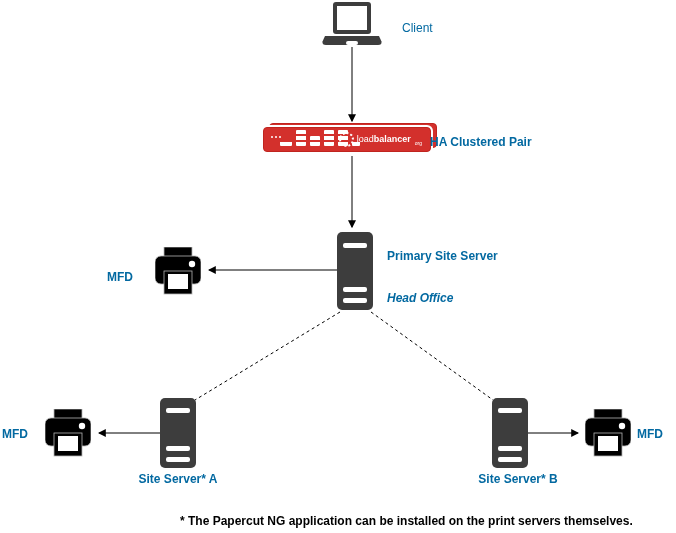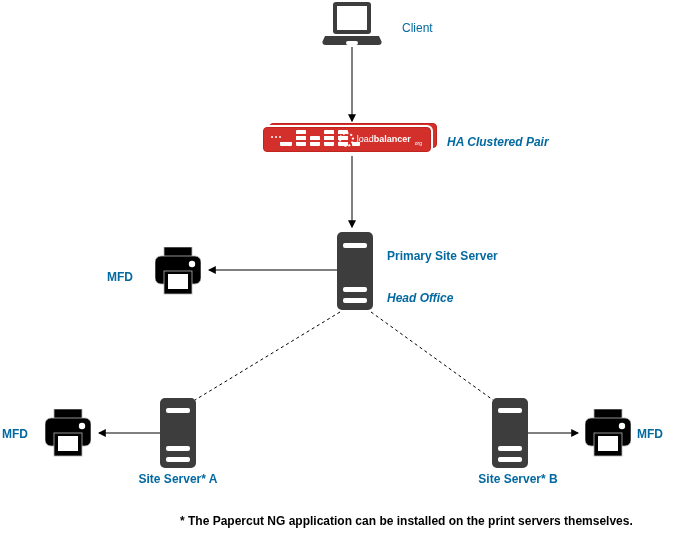--- a/index.html
+++ b/index.html
@@ -78,21 +78,21 @@
         <span class="bar" style="width:10px;height:16px;"></span>
         <span class="bar" style="width:8px;height:5px;"></span>
       </div>
       <div class="lb-logo">
         <span class="lb-ring"></span>
         <span class="lb-word"><span>load</span><b>balancer</b></span>
         <span class="lb-tld">org</span>
       </div>
     </div>
   </div>
-  <div class="lbl" style="left:447px;top:135px;font-style:italic;">HA Clustered Pair</div>
+  <div class="lbl" style="left:430px;top:135px;">HA Clustered Pair</div>
 
   <div class="server" style="left:337px;top:232px;width:36px;height:78px;">
     <span class="slot" style="top:11px;"></span>
     <span class="slot" style="top:55px;"></span>
     <span class="slot" style="top:66px;"></span>
   </div>
   <div class="lbl" style="left:387px;top:249px;">Primary Site Server</div>
   <div class="lbl" style="left:387px;top:291px;font-style:italic;">Head Office</div>
 
   <div class="icon-box" style="left:155px;top:247px;width:46px;height:50px;">

